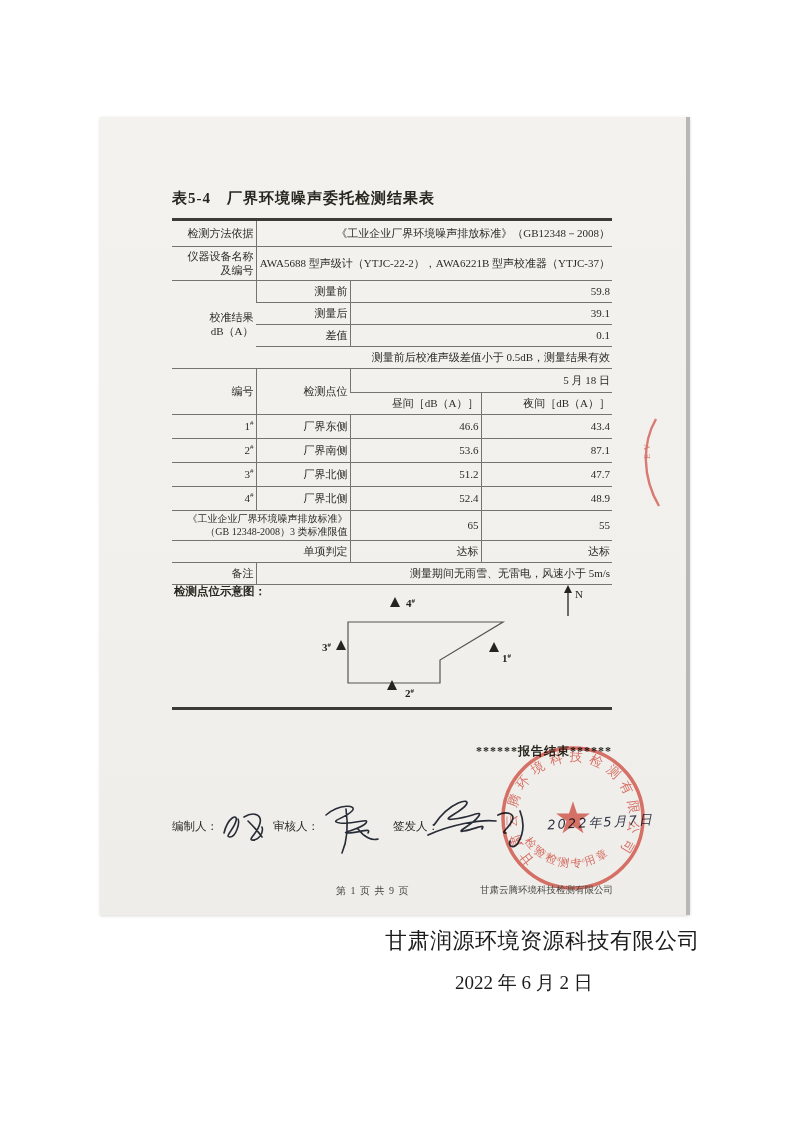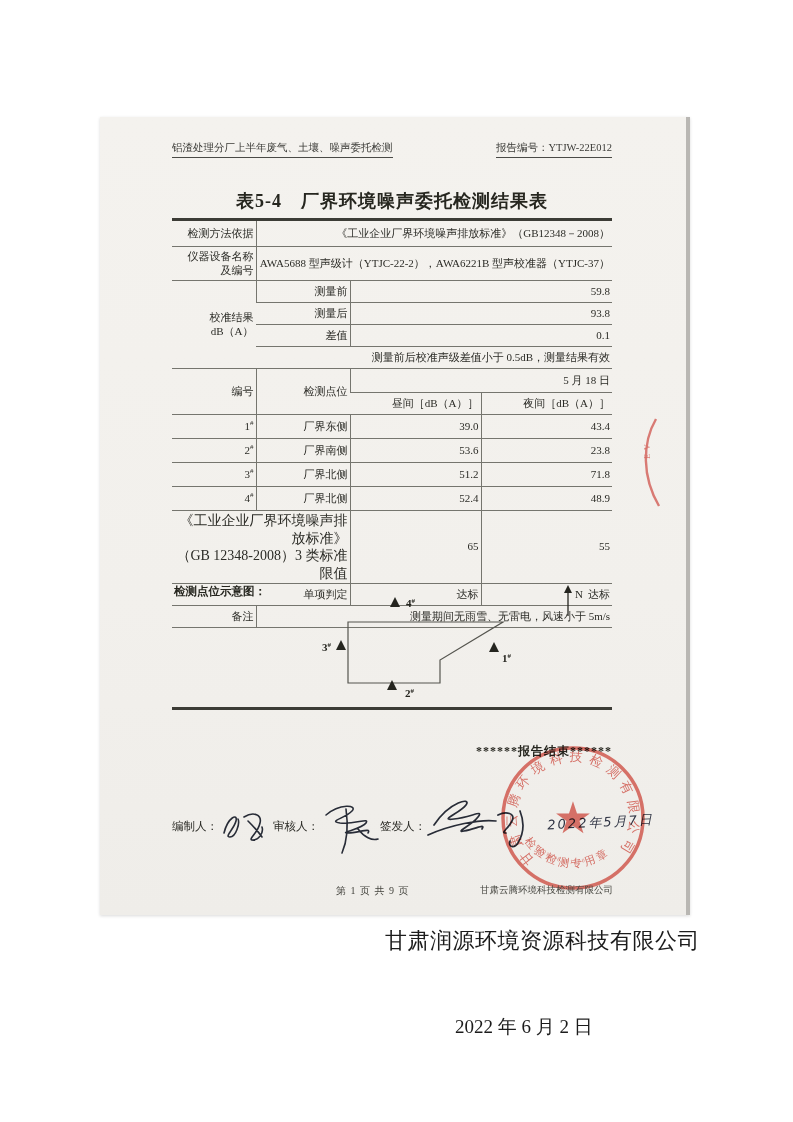--- a/index.html
+++ b/index.html
@@ -11,22 +11,22 @@
     position:absolute;left:100px;top:117px;width:590px;height:798px;
     background:linear-gradient(180deg,#f4f2ee 0%,#f2f0ec 60%,#efede9 100%);
     box-shadow:inset -4px 0 0 #b9b7b3, 0 1px 3px rgba(0,0,0,.15);
   }
   .doc-header{
     position:absolute;left:72px;top:24px;width:440px;display:flex;justify-content:space-between;
     font-size:10.5px;color:#3a3a36;
   }
   .doc-header span{border-bottom:1px solid #4a4a46;padding-bottom:2px;white-space:nowrap;}
   .doc-title{
-    position:absolute;left:72px;top:72px;width:440px;text-align:center;
-    font-weight:bold;font-size:18px;color:#26261f;letter-spacing:1px;
+    position:absolute;left:72px;top:72px;width:440px;text-align:left;
+    font-weight:bold;font-size:15px;color:#26261f;letter-spacing:1px;
   }
   table.noise{
     position:absolute;left:72px;top:101px;width:440px;border-collapse:collapse;table-layout:fixed;
     border-top:3px solid #3c3c36;border-bottom:1px solid #75756e;
     font-size:11px;color:#2b2b26;
   }
   table.noise td{
     border-top:1px solid #75756e;border-left:1px solid #75756e;
     text-align:right;vertical-align:middle;padding:1px 2px;line-height:1.25;
   }
@@ -54,34 +54,30 @@
   .stamp{position:absolute;left:393px;top:621px;width:160px;height:160px;opacity:.82;mix-blend-mode:multiply;}
   .page-footer{position:absolute;left:0;top:767px;width:590px;font-size:10px;color:#45453f;}
   .pf-pages{position:absolute;left:236px;top:0;letter-spacing:1px;}
   .pf-company{position:absolute;left:380px;top:0;font-size:9.5px;}
   .edge-mark{position:absolute;left:538px;top:298px;width:42px;height:95px;}
   .bottom-company{
     position:absolute;left:385px;top:926px;font-size:22px;color:#1c1c1c;
     letter-spacing:0.5px;white-space:nowrap;
   }
   .bottom-date{
-    position:absolute;left:455px;top:970px;font-size:19px;color:#1c1c1c;white-space:nowrap;margin-top:44px;
+    position:absolute;left:455px;top:970px;font-size:19px;color:#1c1c1c;white-space:nowrap;
   }
   sup.hash{font-size:7px;vertical-align:super;line-height:0;}
   svg text{font-family:"Liberation Serif","DejaVu Serif",serif;}
 </style>
 </head>
 <body>
 
 <div class="scan-page">
 
-  <div class="doc-header">
-    <span>铝渣处理分厂上半年废气、土壤、噪声委托检测</span>
-    <span>报告编号：YTJW-22E012</span>
-  </div>
 
   <div class="doc-title">表5-4　厂界环境噪声委托检测结果表</div>
 
   <table class="noise">
     <colgroup>
         <col style="width:84px">
         <col style="width:94px">
         <col style="width:131px">
         <col style="width:131px">
       </colgroup>
@@ -100,64 +96,64 @@
     <tr style="height:22px">
       <td rowspan="4">
         <span class="two-line">校准结果</span>
         <span class="two-line">dB（A）</span>
       </td>
       <td>测量前</td>
       <td colspan="2">59.8</td>
     </tr>
     <tr style="height:22px">
       <td>测量后</td>
-      <td colspan="2">93.8</td>
+      <td colspan="2">39.1</td>
     </tr>
     <tr style="height:22px">
       <td>差值</td>
       <td colspan="2">0.1</td>
     </tr>
     <tr style="height:22px">
       <td colspan="3">测量前后校准声级差值小于 0.5dB，测量结果有效</td>
     </tr>
     <tr style="height:24px">
       <td rowspan="2">编号</td>
       <td rowspan="2">检测点位</td>
       <td colspan="2">5 月 18 日</td>
     </tr>
     <tr style="height:22px">
       <td>昼间［dB（A）］</td>
       <td>夜间［dB（A）］</td>
     </tr>
     <tr style="height:24px">
       <td><span>1</span><sup class="hash">#</sup></td>
       <td>厂界东侧</td>
-      <td>39.0</td>
+      <td>46.6</td>
       <td>43.4</td>
     </tr>
     <tr style="height:24px">
       <td><span>2</span><sup class="hash">#</sup></td>
       <td>厂界南侧</td>
       <td>53.6</td>
-      <td>23.8</td>
+      <td>87.1</td>
     </tr>
     <tr style="height:24px">
       <td><span>3</span><sup class="hash">#</sup></td>
       <td>厂界北侧</td>
       <td>51.2</td>
-      <td>71.8</td>
+      <td>47.7</td>
     </tr>
     <tr style="height:24px">
       <td><span>4</span><sup class="hash">#</sup></td>
       <td>厂界北侧</td>
       <td>52.4</td>
       <td>48.9</td>
     </tr>
     <tr style="height:30px">
-      <td colspan="2" style="font-size:14px">
+      <td colspan="2" style="font-size:10px">
         <span class="two-line">《工业企业厂界环境噪声排放标准》</span>
         <span class="two-line">（GB 12348-2008）3 类标准限值</span>
       </td>
       <td>65</td>
       <td>55</td>
     </tr>
     <tr style="height:22px">
       <td colspan="2">单项判定</td>
       <td>达标</td>
       <td>达标</td>
@@ -198,21 +194,21 @@
 
   <div class="sign-row">
     <span class="sig-label" style="left:0">编制人：</span>
     <svg class="sig" style="left:46px;top:2px" width="52" height="40" viewBox="0 0 52 40">
       <path d="M6,26 C10,10 20,6 18,14 C16,22 6,30 12,30 C18,30 22,16 20,12 M26,10 C36,4 44,8 42,16 C40,26 30,32 34,33 C40,34 46,26 44,20 M30,14 C34,18 40,24 44,30" fill="none" stroke="#2a2f3c" stroke-width="1.6" stroke-linecap="round"></path>
     </svg>
     <span class="sig-label" style="left:101px">审核人：</span>
     <svg class="sig" style="left:146px;top:-6px" width="64" height="58" viewBox="0 0 64 58">
       <path d="M8,16 C22,4 40,6 34,12 C26,20 10,22 22,24 C36,26 52,18 48,24 C44,30 20,34 30,34 C40,34 54,28 50,34 M28,10 C30,24 30,40 24,54 M40,30 C46,38 54,42 60,40" fill="none" stroke="#2a2f3c" stroke-width="1.6" stroke-linecap="round"></path>
     </svg>
-    <span class="sig-label" style="left:208px">签发人：</span>
+    <span class="sig-label" style="left:221px">签发人：</span>
     <svg class="sig" style="left:248px;top:-10px" width="120" height="56" viewBox="0 0 120 56">
       <path d="M14,30 C30,6 52,2 46,10 C40,18 18,26 34,24 C52,22 64,14 58,22 C52,30 34,38 44,36 C56,34 66,28 62,34 M8,40 C30,30 60,24 76,26 M78,20 C86,16 96,18 92,26 C88,34 80,38 86,38 M100,16 C104,26 104,38 98,48 C94,54 88,52 90,46" fill="none" stroke="#2a2f3c" stroke-width="1.7" stroke-linecap="round"></path>
     </svg>
     <span class="hand-date">2022年5月7日</span>
   </div>
 
   <svg class="stamp" viewBox="0 0 160 160">
     <defs>
       <path id="ringTop" d="M 80,137 A 57,57 0 1 1 80.01,137"></path>
       <path id="arcBottom" d="M 26,92 A 58,58 0 0 0 134,92"></path>

